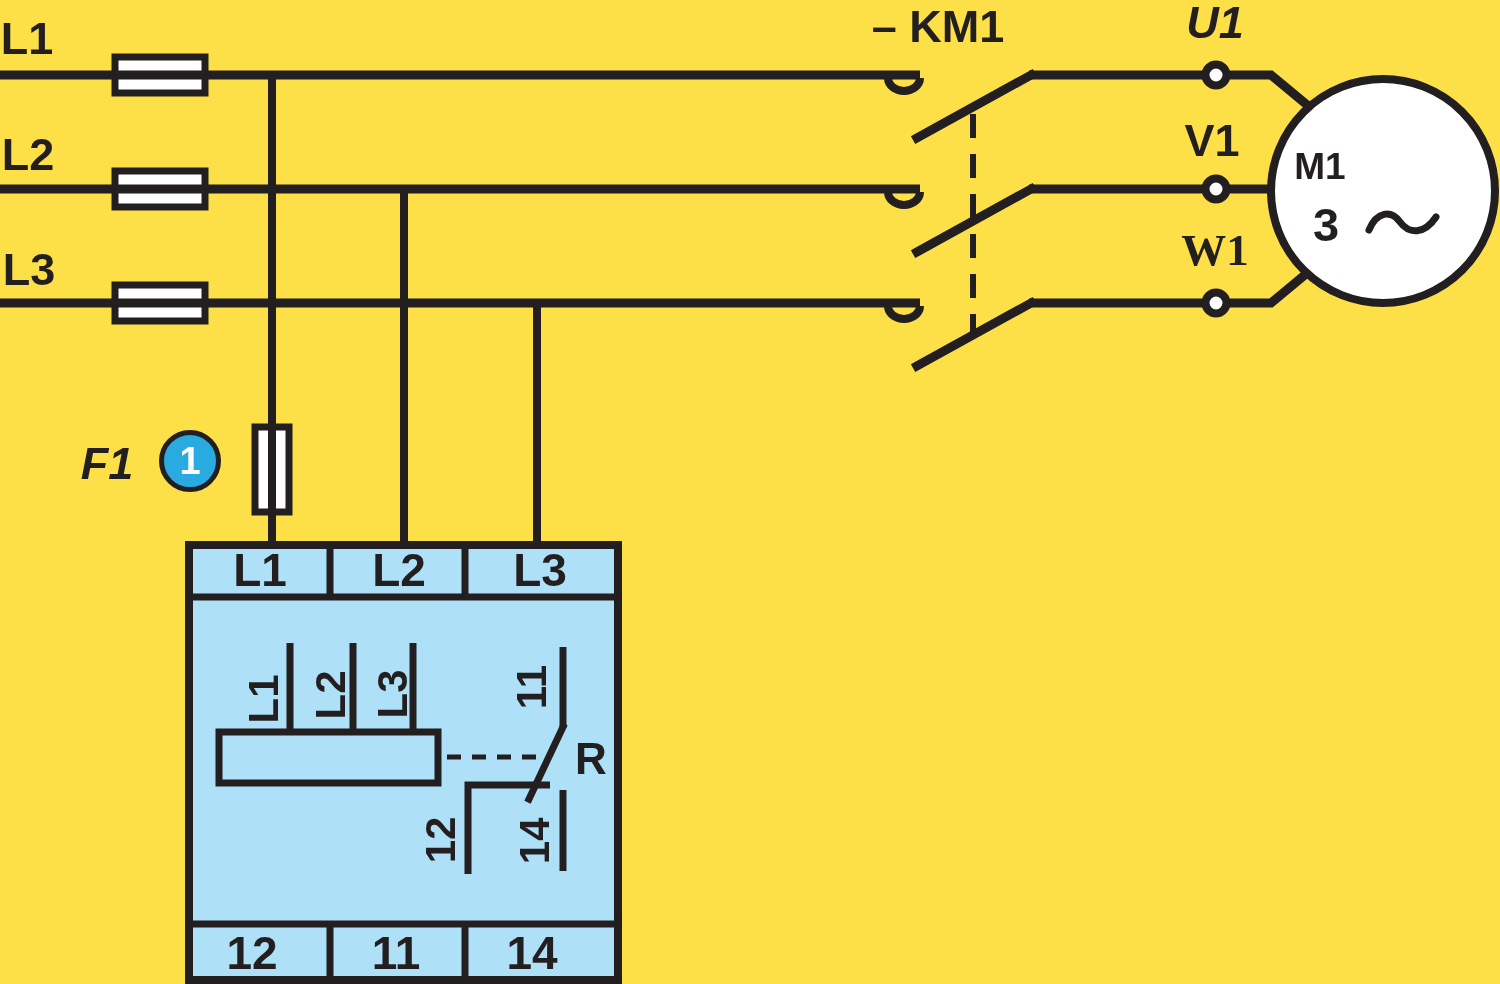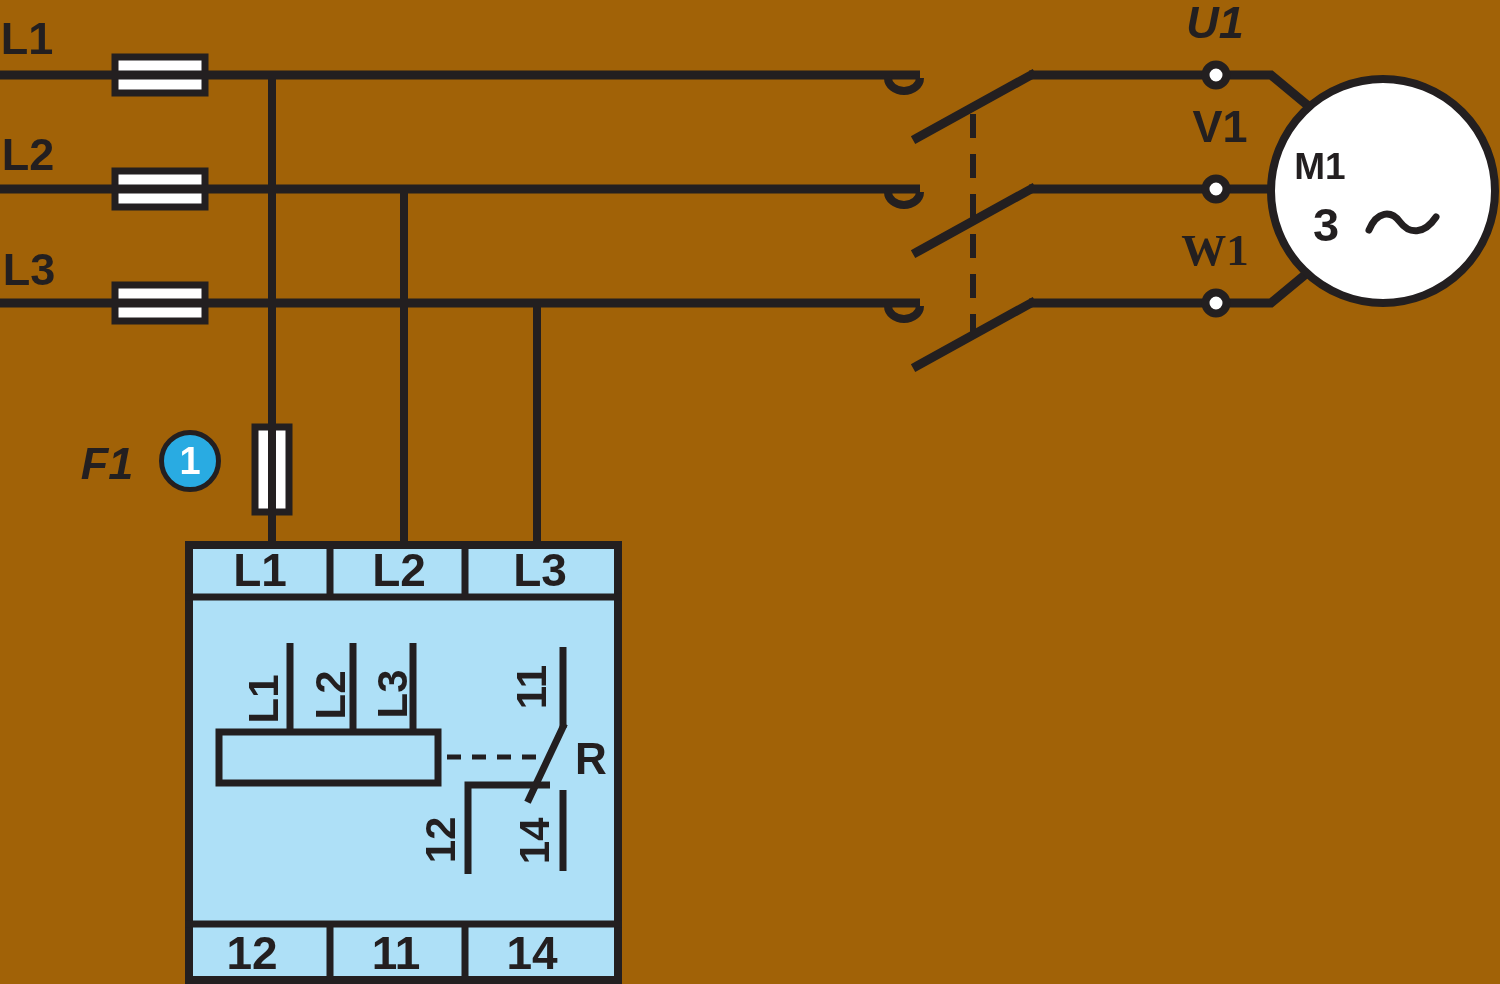--- a/index.html
+++ b/index.html
@@ -1,17 +1,17 @@
 <!DOCTYPE html>
 <html><head>
 <meta charset="utf-8">
 <style>
   html,body{margin:0;padding:0;background:#FFFFFF;}
   .canvas{
-    position:relative;width:1500px;height:984px;background:#a16207;overflow:hidden;
+    position:relative;width:1500px;height:984px;background:#fde047;overflow:hidden;
     font-family:"Liberation Sans", sans-serif;color:#231F20;
   }
   .art{position:absolute;left:0;top:0;}
   .label{
     position:absolute;transform:translate(-50%,-50%);
     font-size:45px;font-weight:700;line-height:1;white-space:nowrap;color:#231F20;
   }
   .label.rot{transform:translate(-50%,-50%) rotate(-90deg);font-size:42px;}
   .label.terminal{font-size:46px;}
   .badge{
@@ -95,23 +95,24 @@
       <path d="M563,727 L529,799" stroke-linecap="square"></path>
       <path d="M550,785 H468 V874"></path>
       <path d="M563,790 V871"></path>
     </g>
   </svg>
 
   <div class="label" style="left:27px;top:38px;">L1</div>
   <div class="label" style="left:28px;top:154px;">L2</div>
   <div class="label" style="left:29px;top:269px;">L3</div>
 
+  <div class="label" style="left:938px;top:26px;">– KM1</div>
 
   <div class="label" style="left:1215px;top:22px;font-style:italic;">U1</div>
-  <div class="label" style="left:1212px;top:126px;margin-left:8px;">V1</div>
+  <div class="label" style="left:1212px;top:140px;">V1</div>
   <div class="label" style="left:1215px;top:250px;font-family:Liberation Serif, serif;">W1</div>
 
   <div class="label" style="left:1320px;top:166px;font-size:37px;">M1</div>
   <div class="label" style="left:1326px;top:224px;font-size:47px;">3</div>
 
   <div class="label" style="left:107px;top:463px;font-style:italic;">F1</div>
   <div class="badge" style="left:190px;top:461px;">1</div>
 
   <div class="label terminal" style="left:260px;top:570px;">L1</div>
   <div class="label terminal" style="left:399px;top:570px;">L2</div>

